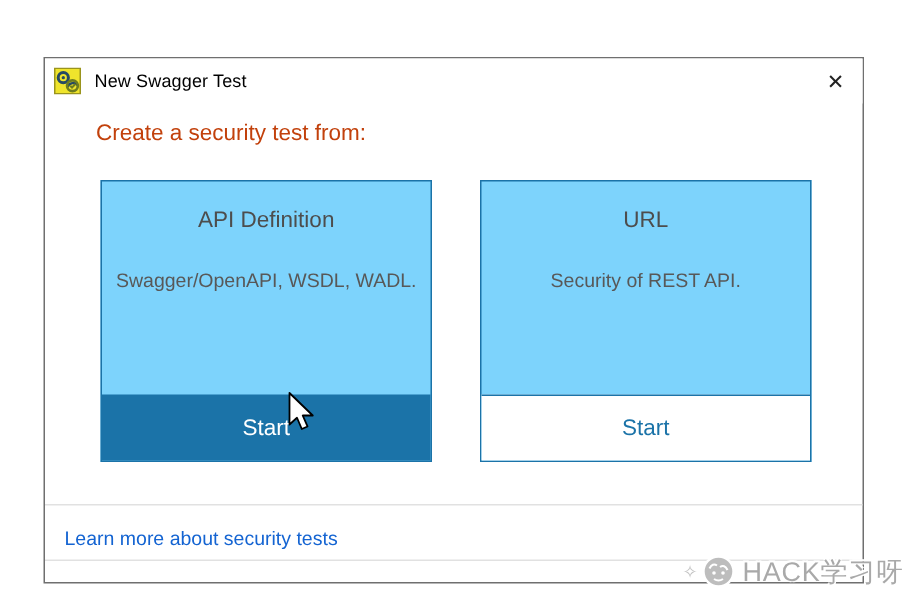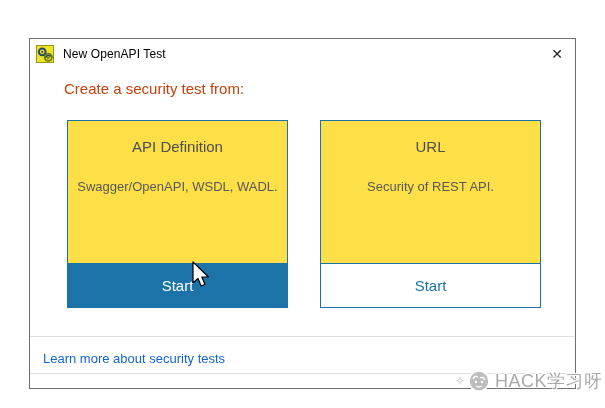--- a/index.html
+++ b/index.html
@@ -24,21 +24,21 @@
   .close-btn{
     position:absolute;right:6px;top:4px;width:24px;height:22px;
     display:flex;align-items:center;justify-content:center;
     font-size:14px;color:#222;cursor:default;
   }
   .heading{
     position:absolute;left:34px;top:41px;font-size:15px;color:#c2410c;
   }
   .card{
     position:absolute;top:81px;width:219px;height:186px;
-    border:1px solid #1b73a8;background:#fde047;
+    border:1px solid #1b73a8;background:#7dd3fc;
     display:flex;flex-direction:column;align-items:center;
   }
   .card.left{left:37px;}
   .card.right{left:290px;}
   .card-title{
     margin-top:17px;font-size:15px;color:#4d4d4d;text-align:center;
   }
   .card-subtitle{
     margin-top:24px;font-size:13px;color:#585858;text-align:left;white-space:nowrap;
   }
@@ -87,21 +87,21 @@
     <span class="app-icon">
       <svg width="18" height="18" viewBox="0 0 18 18">
         <rect x="0.5" y="0.5" width="17" height="17" fill="#efe42c" stroke="#9a941d"></rect>
         <circle cx="6.2" cy="6.8" r="3.4" fill="none" stroke="#274a63" stroke-width="2"></circle>
         <circle cx="6.2" cy="6.8" r="1.1" fill="#274a63"></circle>
         <path d="M9 13 a4 4 0 0 1 7 -1" fill="none" stroke="#274a63" stroke-width="1.6"></path>
         <circle cx="12.3" cy="12.2" r="3.6" fill="none" stroke="#6f7d1e" stroke-width="1.8"></circle>
         <path d="M10.8 12.2 l1.2 1.2 l2.2 -2.4" fill="none" stroke="#6f7d1e" stroke-width="1.4"></path>
       </svg>
     </span>
-    <span class="title-text">New OpenAPI Test</span>
+    <span class="title-text">New Swagger Test</span>
     <span class="close-btn">✕</span>
   </div>
 
   <div class="heading">Create a security test from:</div>
 
   <div class="card left">
     <div class="card-title">API Definition</div>
     <div class="card-subtitle">Swagger/OpenAPI, WSDL, WADL.</div>
     <div class="card-action filled">Start</div>
   </div>

